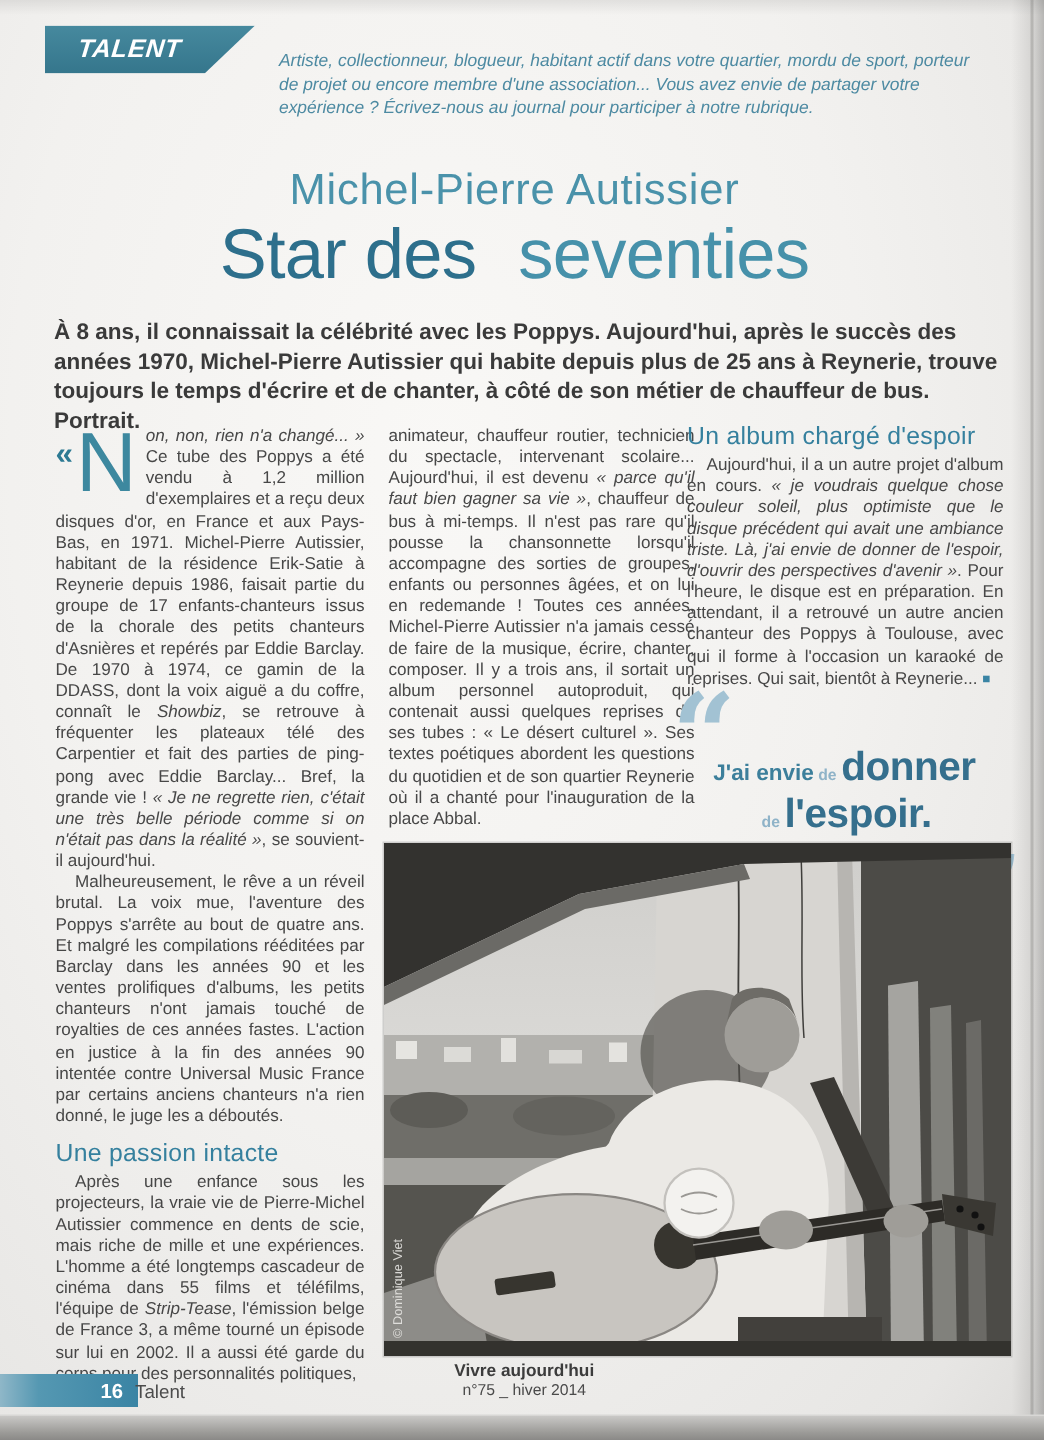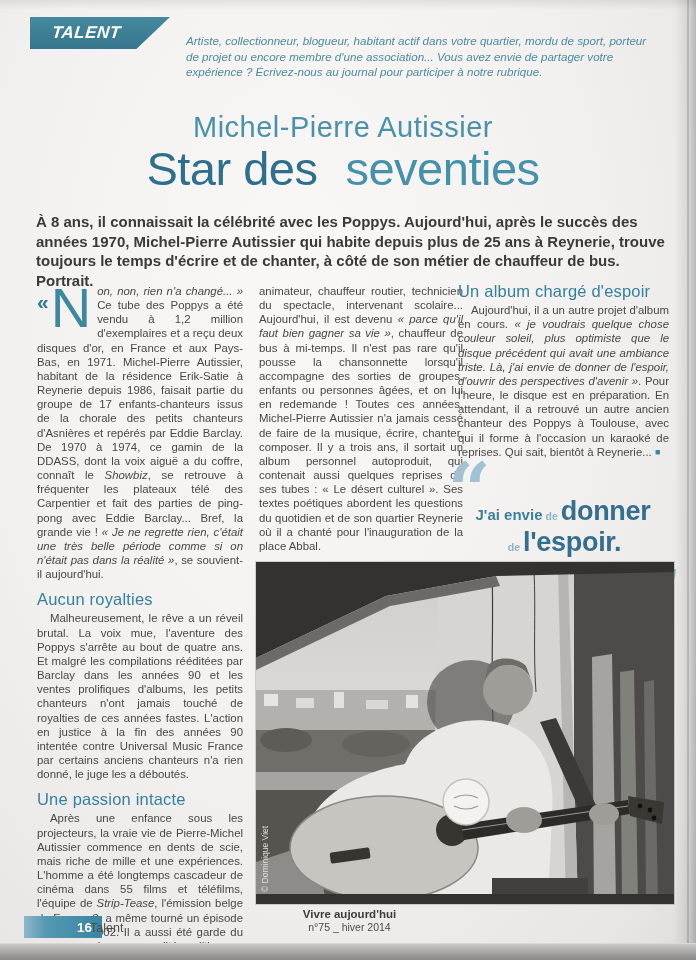--- a/index.html
+++ b/index.html
@@ -102,24 +102,24 @@
 
   
   .photo{
     position:absolute;left:256px;top:278px;width:418px;height:342px;
     box-shadow:0 0 0 1px rgba(0,0,0,0.15);
   }
   .photo svg{display:block;width:100%;height:100%;}
 
   
   .page-badge{
-    position:absolute;left:0;top:916px;width:78px;height:22px;
+    position:absolute;left:0;top:916px;width:92px;height:22px;
     background:linear-gradient(90deg,#8fb7c8 0%, #5598b2 28%, #3a84a4 100%);
     color:#fff;display:flex;align-items:center;justify-content:flex-end;
-    font-weight:bold;font-size:13.5px;padding-right:10px;box-sizing:border-box;margin-left:24px;
+    font-weight:bold;font-size:13.5px;padding-right:10px;box-sizing:border-box;
   }
   .footer-section{
     position:absolute;left:90px;top:921px;font-size:12.5px;color:#4c4c4c;
   }
   .footer-center{
     position:absolute;left:3px;right:0;top:908px;text-align:center;color:#3c3c3c;
   }
   .footer-center .mag{font-weight:bold;font-size:11.5px;}
   .footer-center .issue{font-size:10.5px;margin-top:1px;color:#4a4a4a;}
 </style>
@@ -135,21 +135,20 @@
 
 <div class="kicker">Michel-Pierre Autissier</div>
 <div class="headline"><span class="hl-bold">Star des</span><span class="hl-light">seventies</span></div>
 
 <div class="lead">À 8 ans, il connaissait la célébrité avec les Poppys. Aujourd'hui, après le succès des années 1970, Michel-Pierre Autissier qui habite depuis plus de 25 ans à Reynerie, trouve toujours le temps d'écrire et de chanter, à côté de son métier de chauffeur de bus. Portrait.</div>
 
 <div class="article">
 
   <div class="col col1">
     <p><span class="dropcap-wrap"><span class="open-guillemet">«</span><span class="dropcap">N</span></span><span class="ital">on, non, rien n'a changé... »</span><span> Ce tube des Poppys a été vendu à 1,2 million d'exemplaires et a reçu deux disques d'or, en France et aux Pays-Bas, en 1971. Michel-Pierre Autissier, habitant de la résidence Erik-Satie à Reynerie depuis 1986, faisait partie du groupe de 17 enfants-chanteurs issus de la chorale des petits chanteurs d'Asnières et repérés par Eddie Barclay. De 1970 à 1974, ce gamin de la DDASS, dont la voix aiguë a du coffre, connaît le </span><span class="ital">Showbiz</span><span>, se retrouve à fréquenter les plateaux télé des Carpentier et fait des parties de ping-pong avec Eddie Barclay... Bref, la grande vie ! </span><span class="ital">« Je ne regrette rien, c'était une très belle période comme si on n'était pas dans la réalité »</span><span>, se souvient-il aujourd'hui.</span></p>
-    <h2>Aucun royalties</h2>
     <p class="indent">Malheureusement, le rêve a un réveil brutal. La voix mue, l'aventure des Poppys s'arrête au bout de quatre ans. Et malgré les compilations rééditées par Barclay dans les années 90 et les ventes prolifiques d'albums, les petits chanteurs n'ont jamais touché de royalties de ces années fastes. L'action en justice à la fin des années 90 intentée contre Universal Music France par certains anciens chanteurs n'a rien donné, le juge les a déboutés.</p>
     <h2>Une passion intacte</h2>
     <p class="indent"><span>Après une enfance sous les projecteurs, la vraie vie de Pierre-Michel Autissier commence en dents de scie, mais riche de mille et une expériences. L'homme a été longtemps cascadeur de cinéma dans 55 films et téléfilms, l'équipe de </span><span class="ital">Strip-Tease</span><span>, l'émission belge de France 3, a même tourné un épisode sur lui en 2002. Il a aussi été garde du corps pour des personnalités politiques,</span></p>
   </div>
 
   <div class="col col2">
     <p><span>animateur, chauffeur routier, technicien du spectacle, intervenant scolaire... Aujourd'hui, il est devenu </span><span class="ital">« parce qu'il faut bien gagner sa vie »</span><span>, chauffeur de bus à mi-temps. Il n'est pas rare qu'il pousse la chansonnette lorsqu'il accompagne des sorties de groupes, enfants ou personnes âgées, et on lui en redemande ! Toutes ces années, Michel-Pierre Autissier n'a jamais cessé de faire de la musique, écrire, chanter, composer. Il y a trois ans, il sortait un album personnel autoproduit, qui contenait aussi quelques reprises de ses tubes : « Le désert culturel ». Ses textes poétiques abordent les questions du quotidien et de son quartier Reynerie où il a chanté pour l'inauguration de la place Abbal.</span></p>
   </div>
 
   <div class="col col3">

